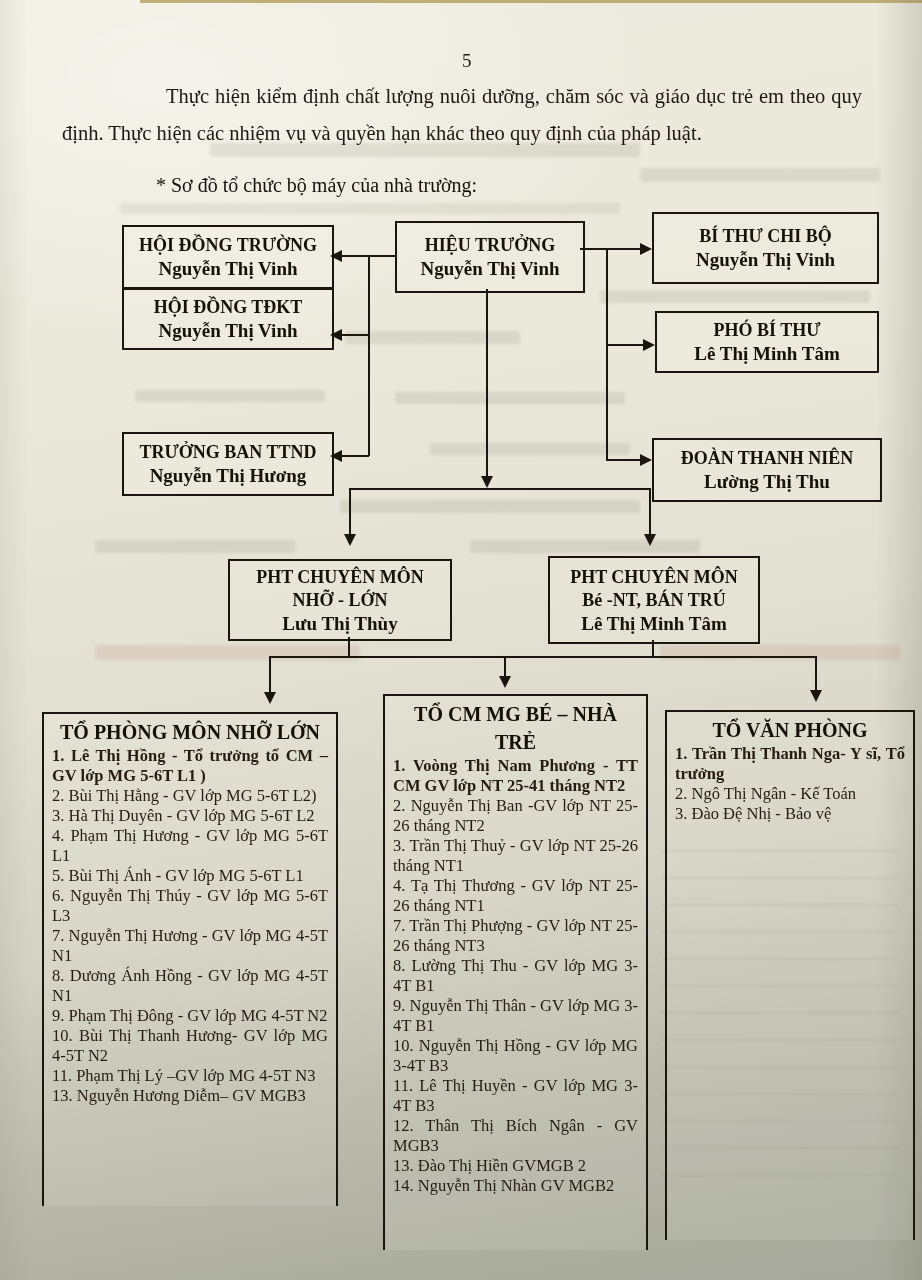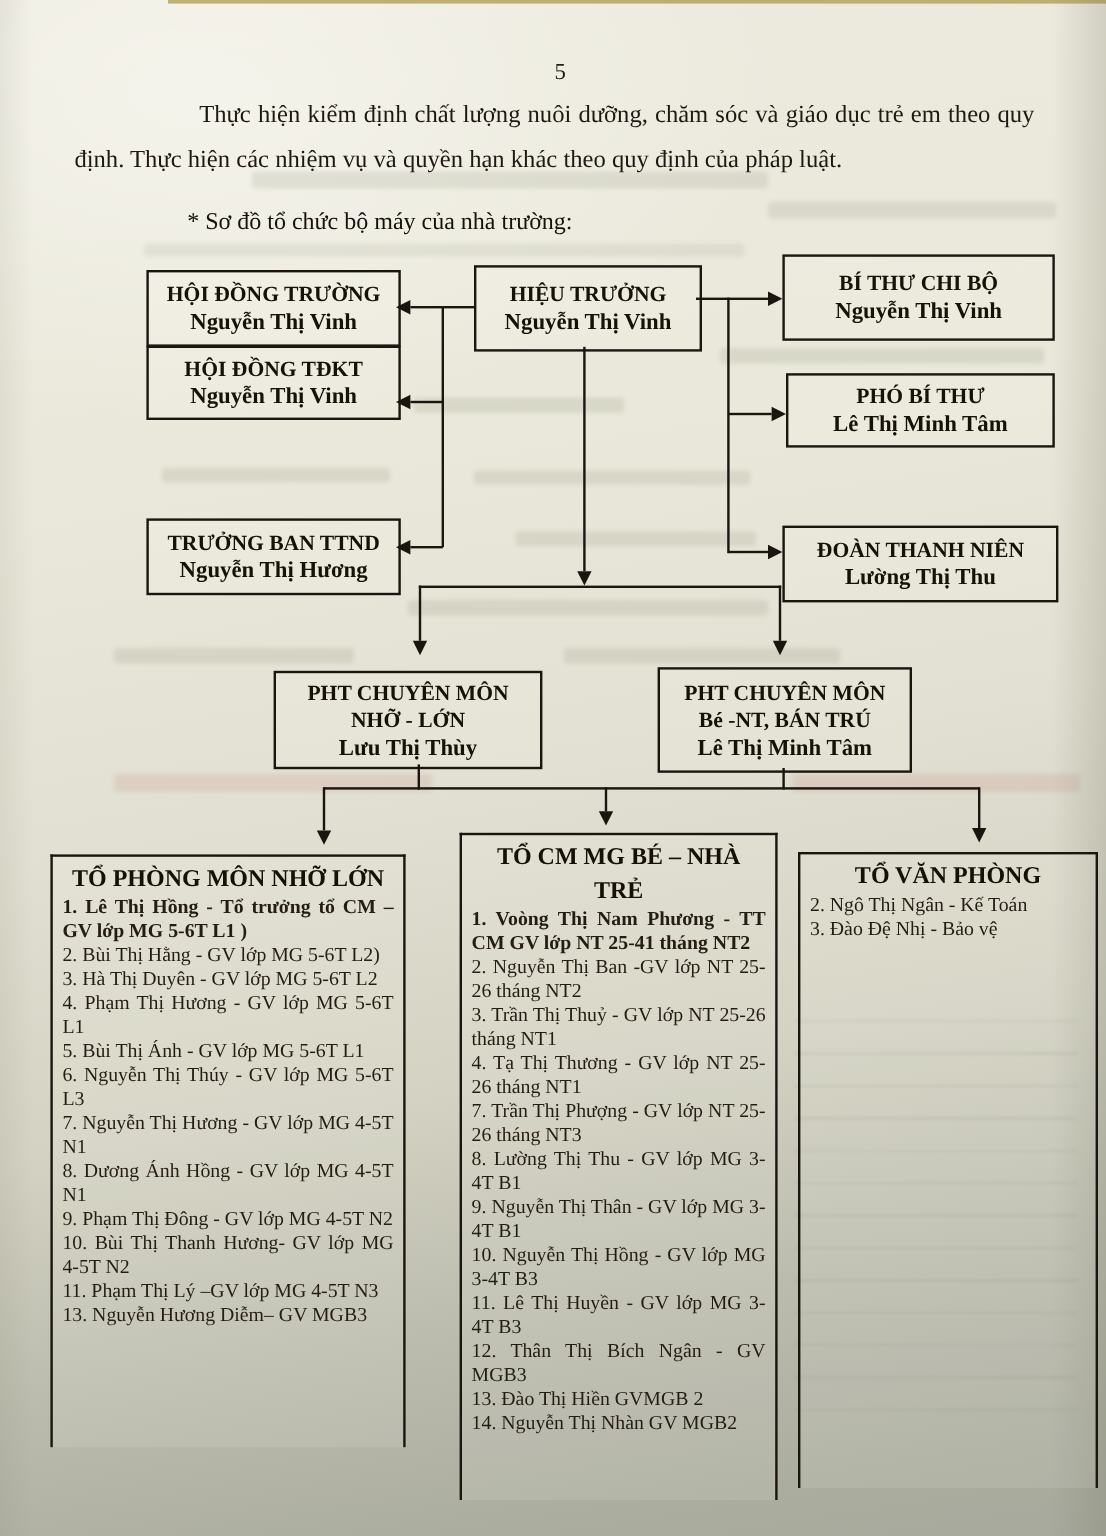--- a/index.html
+++ b/index.html
@@ -182,18 +182,19 @@
         <div class="member">11. Lê Thị Huyền - GV lớp MG 3-4T B3</div>
         <div class="member">12. Thân Thị Bích Ngân - GV MGB3</div>
         <div class="member">13. Đào Thị Hiền GVMGB 2</div>
         <div class="member">14. Nguyễn Thị Nhàn GV MGB2</div>
       </div>
   </div>
   <div class="team" style="left:665px;top:710px;width:250px;height:530px">
     <div class="team-title">TỔ VĂN PHÒNG</div>
     <div class="members">
 
+    <div class="member bold">1. Trần Thị Thanh Nga- Y sĩ, Tổ trưởng</div>
         <div class="member">2. Ngô Thị Ngân - Kế Toán</div>
         <div class="member">3. Đào Đệ Nhị - Bảo vệ</div>
       </div>
   </div>
 
 </div>
 
 </body></html>

